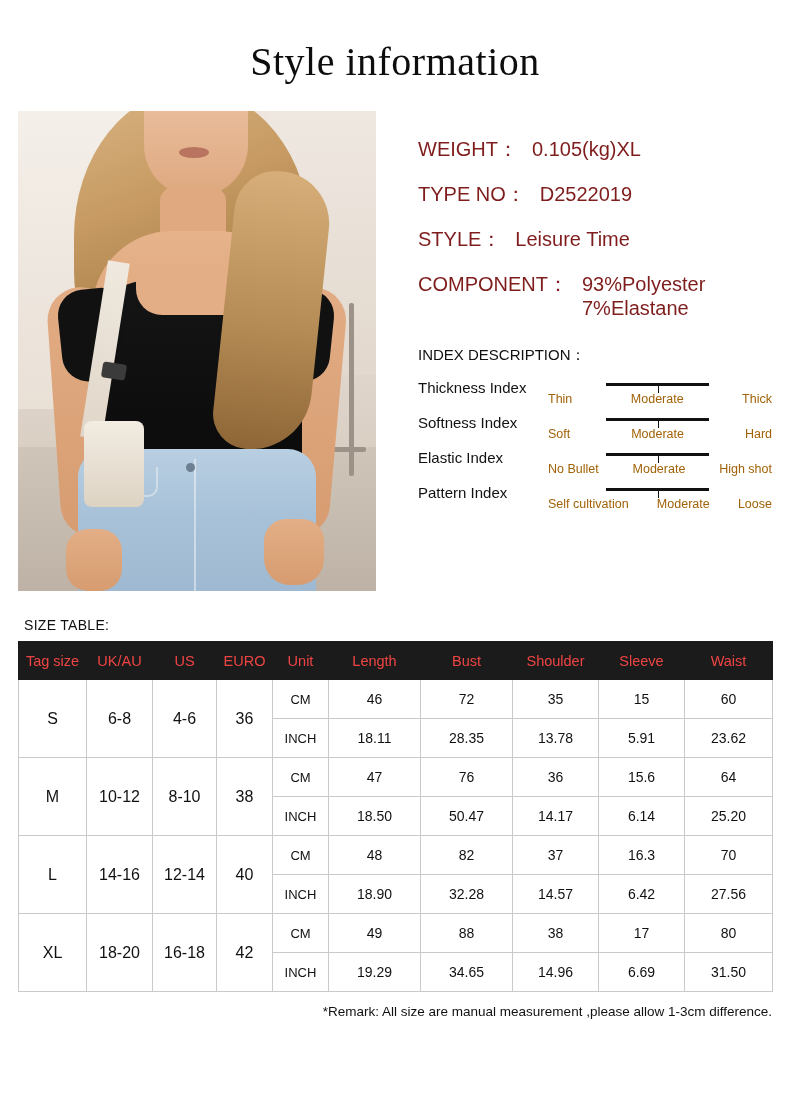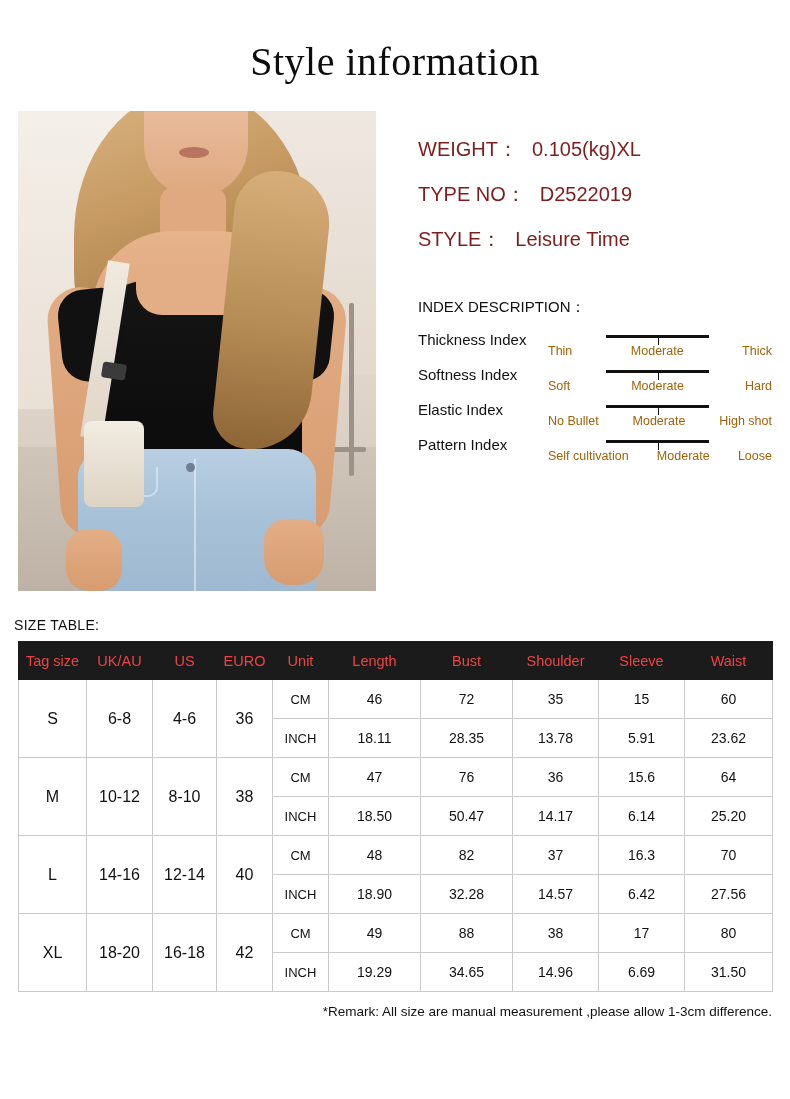--- a/index.html
+++ b/index.html
@@ -226,21 +226,21 @@
     justify-content: space-between;
     font-size: 12.5px;
     margin-top: 1px;
     color: #a16207;
   }
   .idx-labels span { white-space: nowrap; }
   .idx-labels span:nth-child(2) { text-align: center; }
   
   .size-title {
     font-size: 14px;
-    padding: 0 14px;
+    padding: 0 24px;
     margin-top: 26px;
     margin-bottom: 8px;
     letter-spacing: .3px;
   }
   table.size {
     width: 754px;
     margin: 0 18px;
     border-collapse: collapse;
     font-size: 14px;
     table-layout: fixed;
@@ -319,20 +319,23 @@
       </div>
       <div class="info-line">
         <span class="info-label">TYPE NO：</span>
         <span class="info-value">D2522019</span>
       </div>
       <div class="info-line">
         <span class="info-label">STYLE：</span>
         <span class="info-value">Leisure Time</span>
       </div>
       <div class="info-line">
+        <span class="info-label">COMPONENT：</span>
+        <span class="info-value">93%Polyester
+7%Elastane</span>
       </div>
 
       <div class="index-head">INDEX DESCRIPTION：</div>
 
       <div class="idx-row">
         <div class="idx-name">Thickness Index</div>
         <div class="idx-scale">
           <div class="idx-bar">
             <div class="idx-line" style="left:26%;width:46%;"></div>
             <div class="idx-tick" style="left:49%;top:8px;height:8px;"></div>

